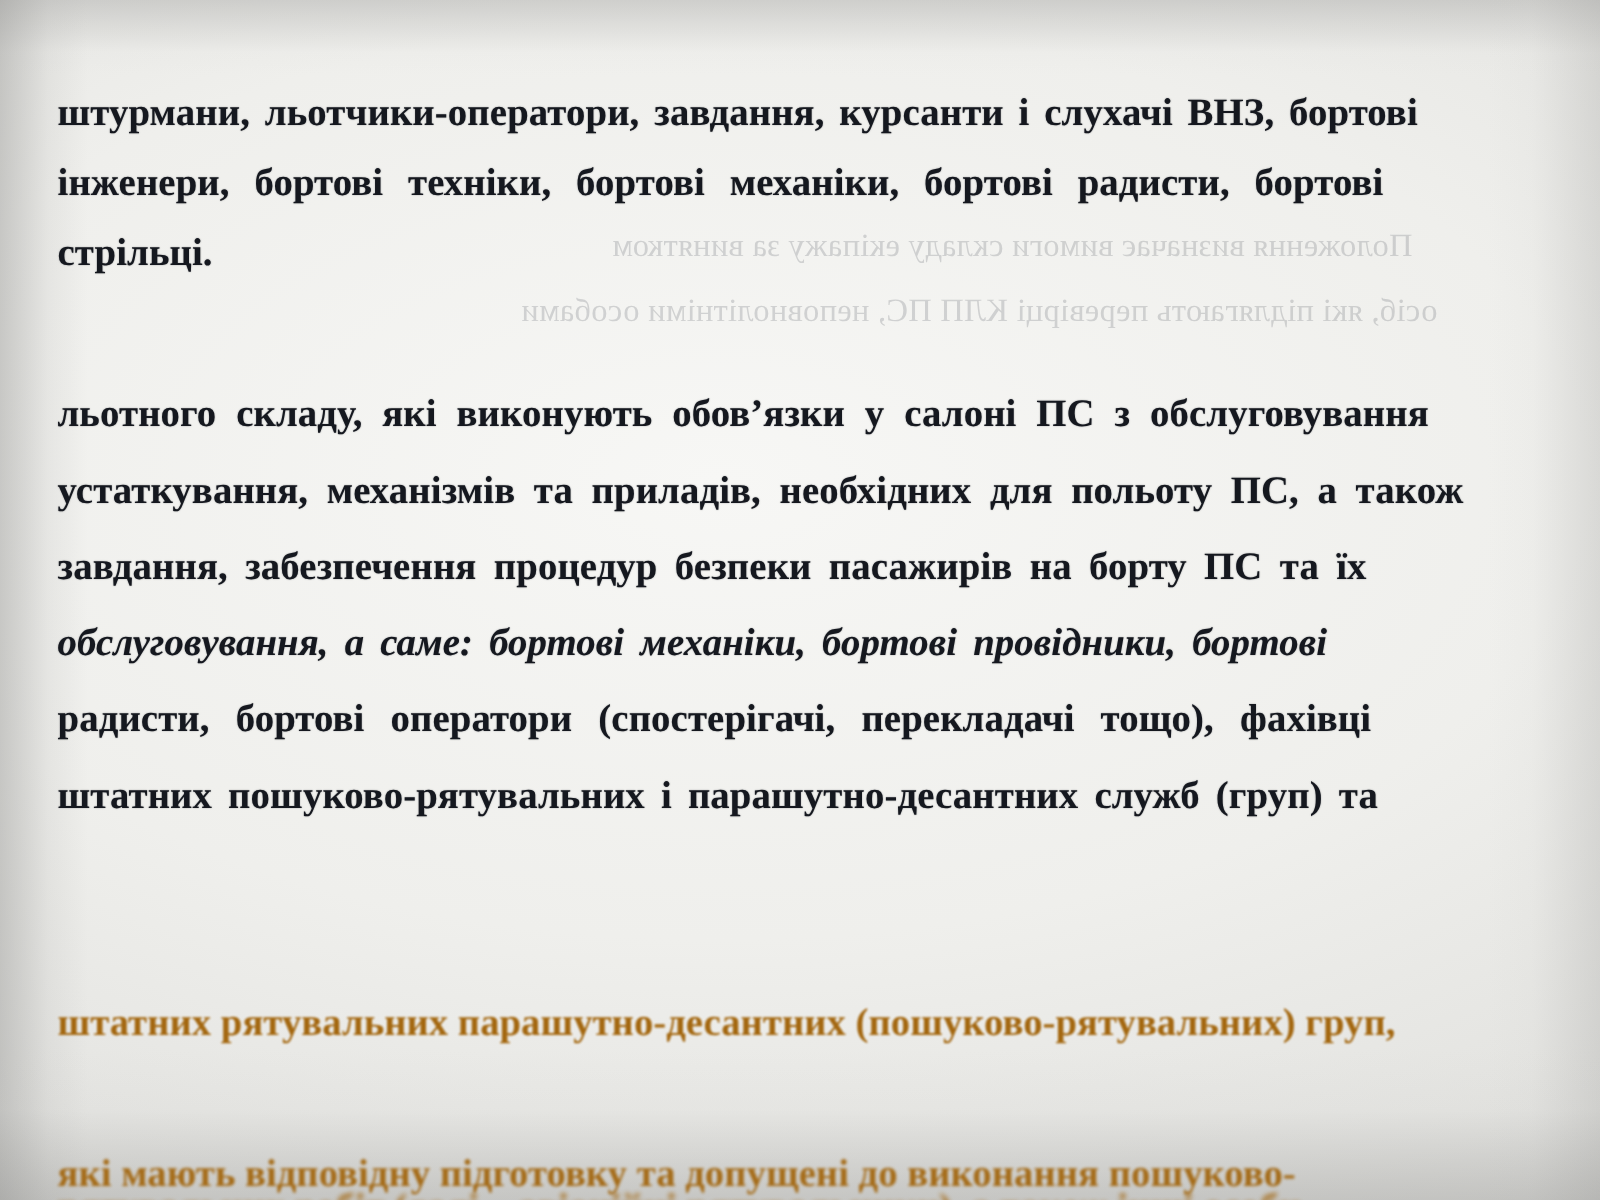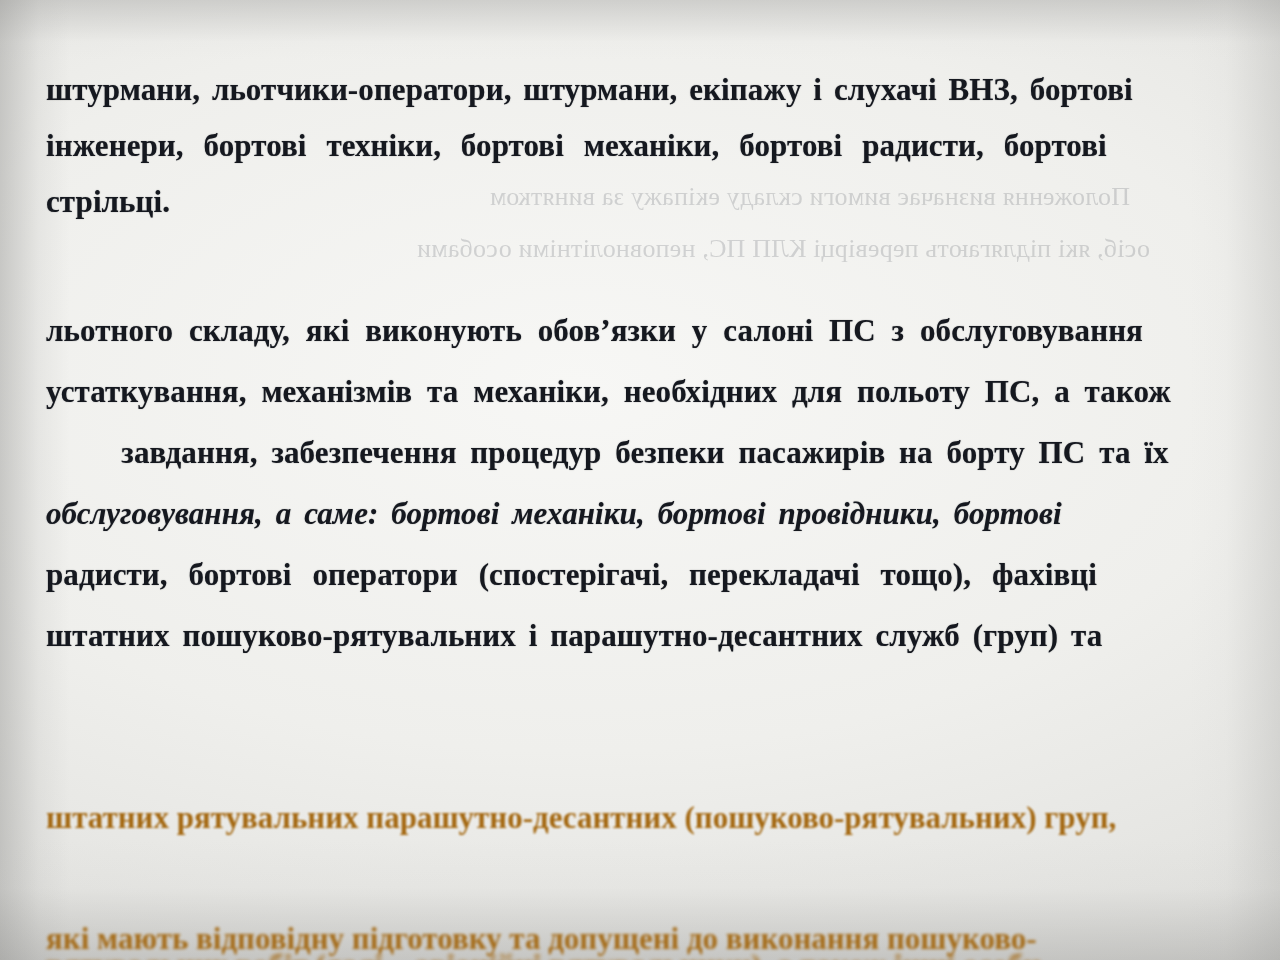--- a/index.html
+++ b/index.html
@@ -86,21 +86,21 @@
   #p1 .line.b { word-spacing: 12px; }
   #p1 .line.c { word-spacing: 2px; }
 
   
   #p2 { top: 300px; }
   #p2 .line { line-height: 61px; }
   #p2 .indent { padding-left: 98px; word-spacing: 7px; }
   #p2 .s1 { word-spacing: 8px; }
   #p2 .s2 { word-spacing: 7px; }
   #p2 .s3 { word-spacing: 4px; }
-  #p2 .s4 { word-spacing: 6px; text-align: center; }
+  #p2 .s4 { word-spacing: 6px; }
   #p2 .s5 { word-spacing: 5px; font-style: italic; }
   #p2 .s6 { word-spacing: 13px; }
   #p2 .s7 { word-spacing: 5px; }
 
   
   .blur1 { filter: blur(0.5px); }
   .blur2 { filter: blur(0.9px); opacity: 0.96; }
   .blur3 { filter: blur(1.4px); opacity: 0.92; }
   .blur4 { filter: blur(2.2px); opacity: 0.85; }
 
@@ -130,28 +130,28 @@
   <div class="shade-left"></div>
   <div class="shade-right"></div>
   <div class="shade-bottom"></div>
 
   <div class="bleed" id="bleed1">Положення визначає вимоги складу екіпажу за винятком</div>
   <div class="bleed" id="bleed2">осіб, які підлягають перевірці КЛП ПС, неповнолітніми особами</div>
 
   <div class="text-layer">
 
     <div class="para" id="p1">
-      <span class="line a">штурмани, льотчики-оператори, штурмани, екіпажу і слухачі ВНЗ, бортові</span>
+      <span class="line a">штурмани, льотчики-оператори, завдання, курсанти і слухачі ВНЗ, бортові</span>
       <span class="line b">інженери, бортові техніки, бортові механіки, бортові радисти, бортові</span>
       <span class="line c">стрільці.</span>
     </div>
 
     <div class="para" id="p2">
       <span class="line s1">льотного складу, які виконують обов’язки у салоні ПС з обслуговування</span>
-      <span class="line s2">устаткування, механізмів та механіки, необхідних для польоту ПС, а також</span>
+      <span class="line s2">устаткування, механізмів та приладів, необхідних для польоту ПС, а також</span>
       <span class="line s4">завдання, забезпечення процедур безпеки пасажирів на борту ПС та їх</span>
       <span class="line s5">обслуговування, а саме: бортові механіки, бортові провідники, бортові</span>
       <span class="line s6">радисти, бортові оператори (спостерігачі, перекладачі тощо), фахівці</span>
       <span class="line s7 blur1">штатних пошуково-рятувальних і парашутно-десантних служб (груп) та</span>
     </div>
 
     <div class="overlap" id="ov1">
       <span class="ov-line blur2">штатних рятувальних парашутно-десантних (пошуково-рятувальних) груп,</span>
     </div>
     <div class="overlap" id="ov3">

